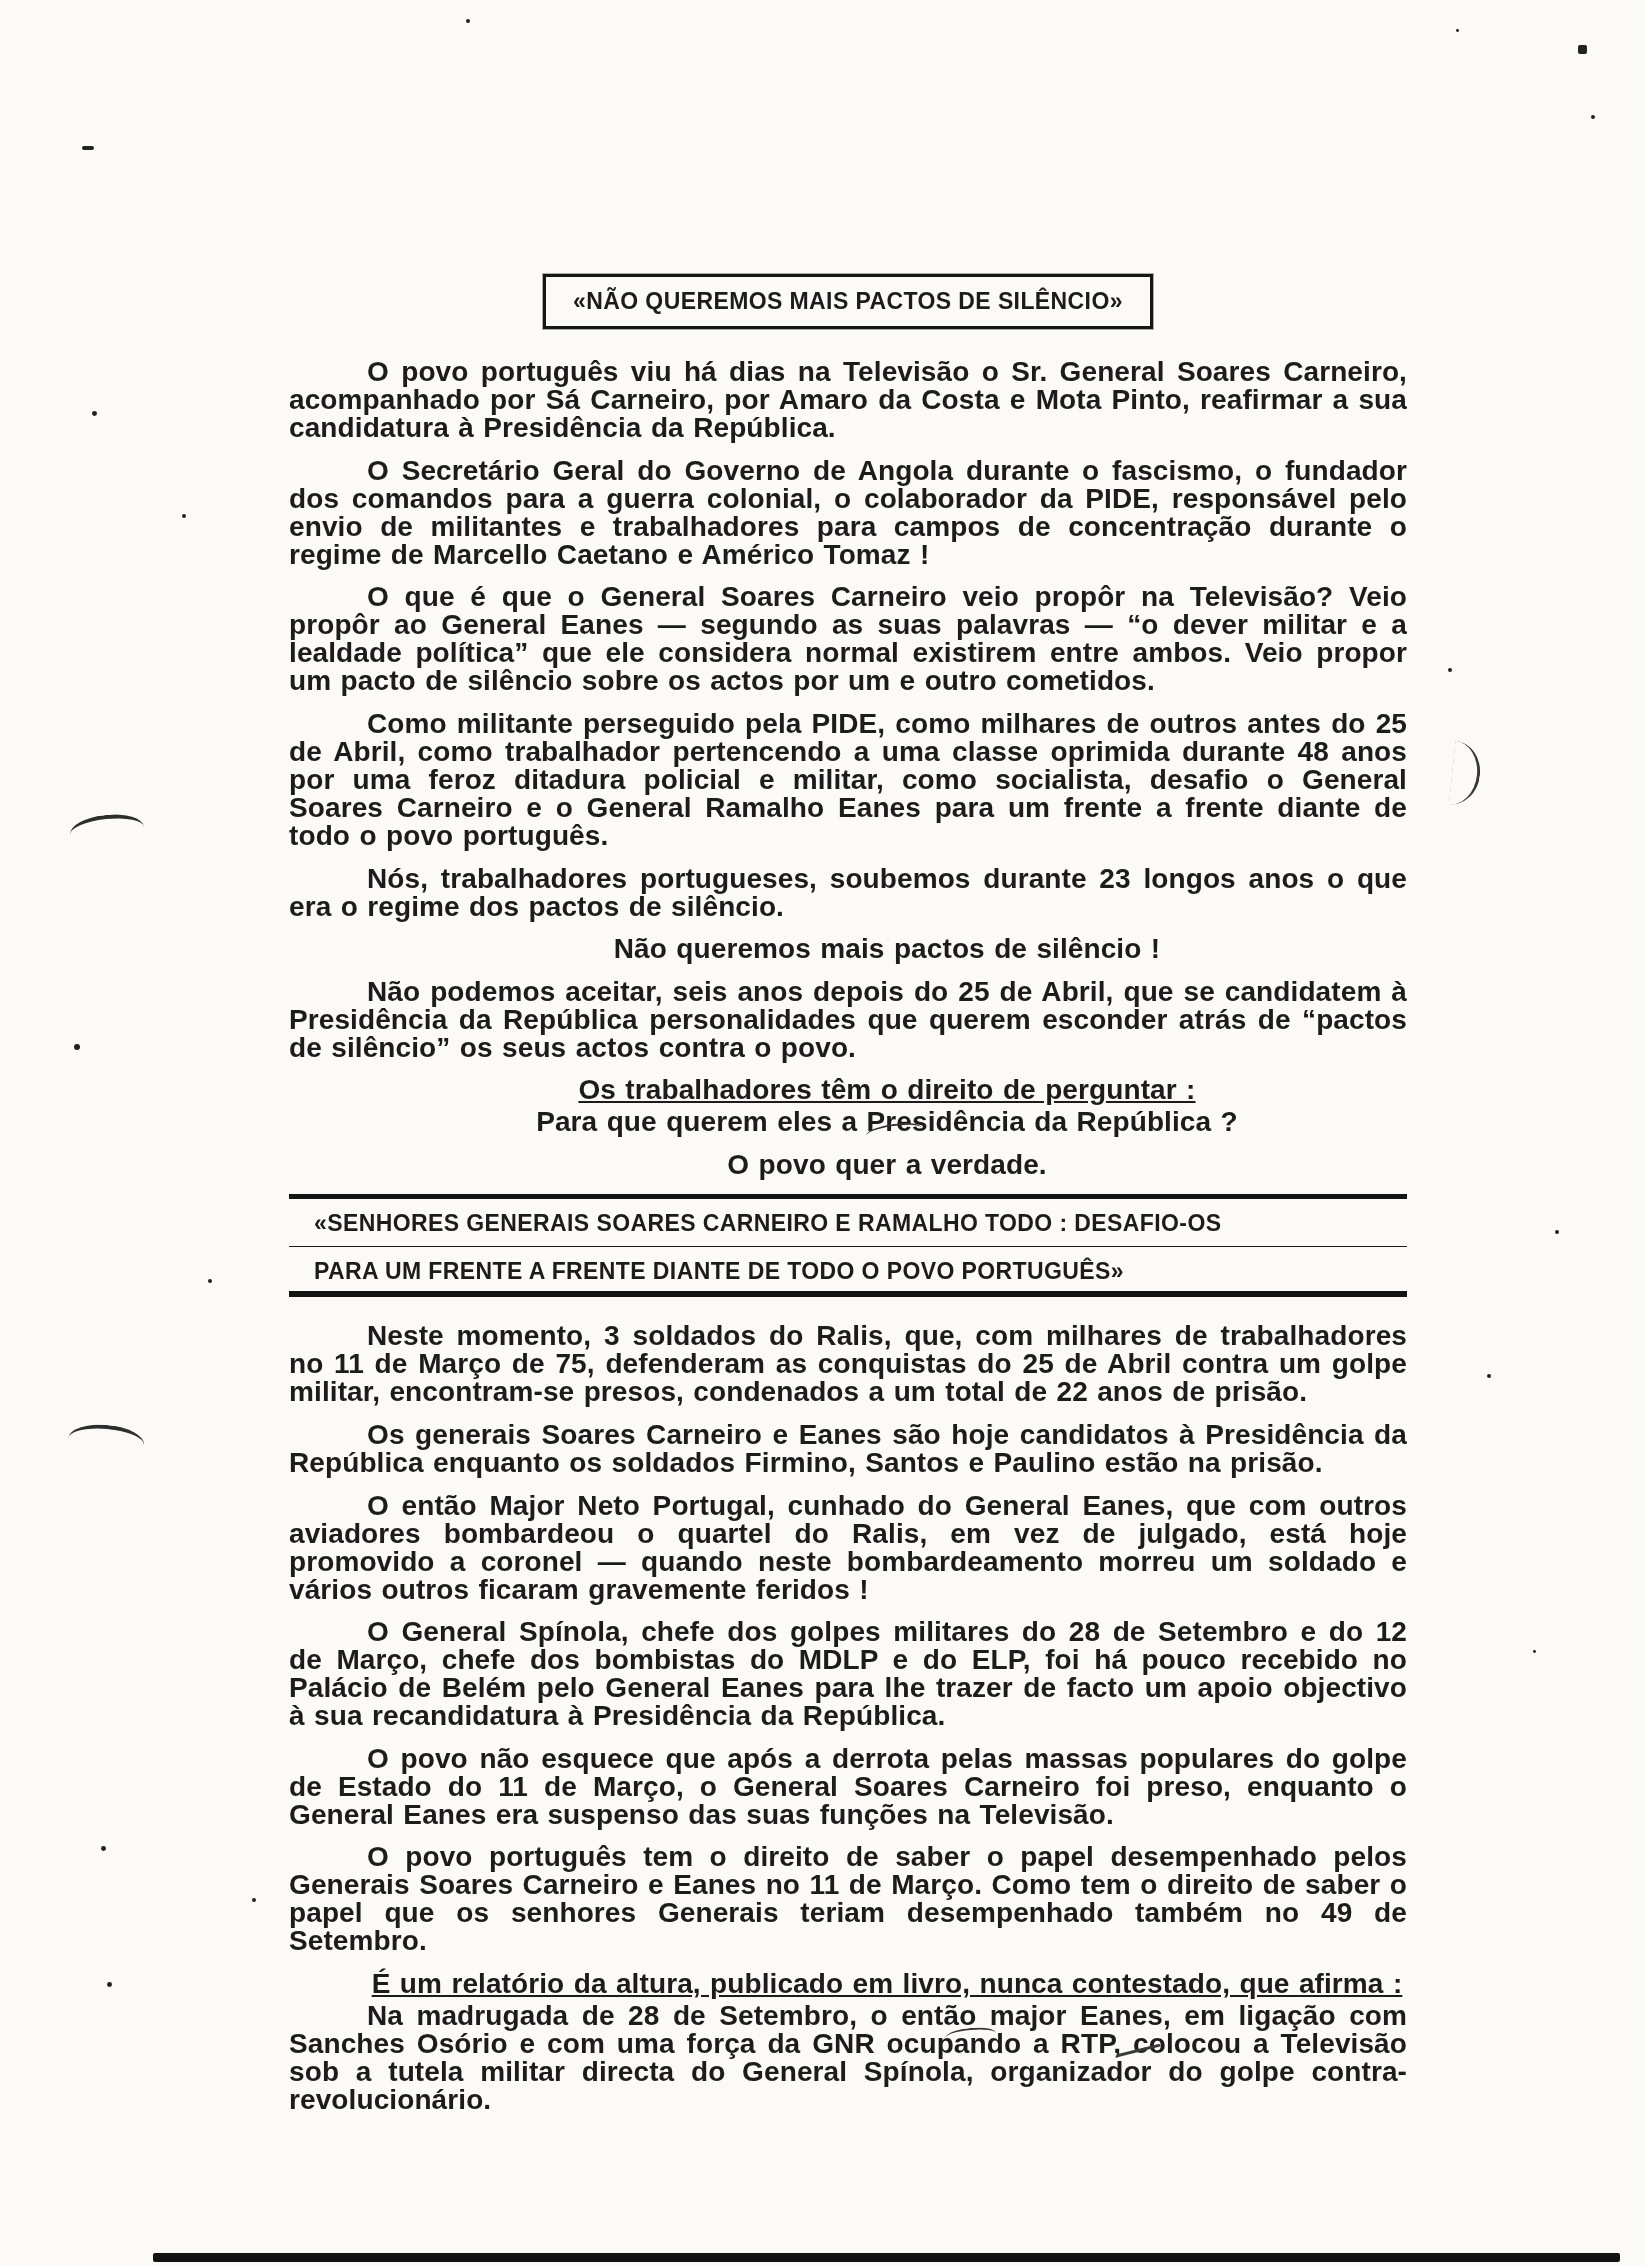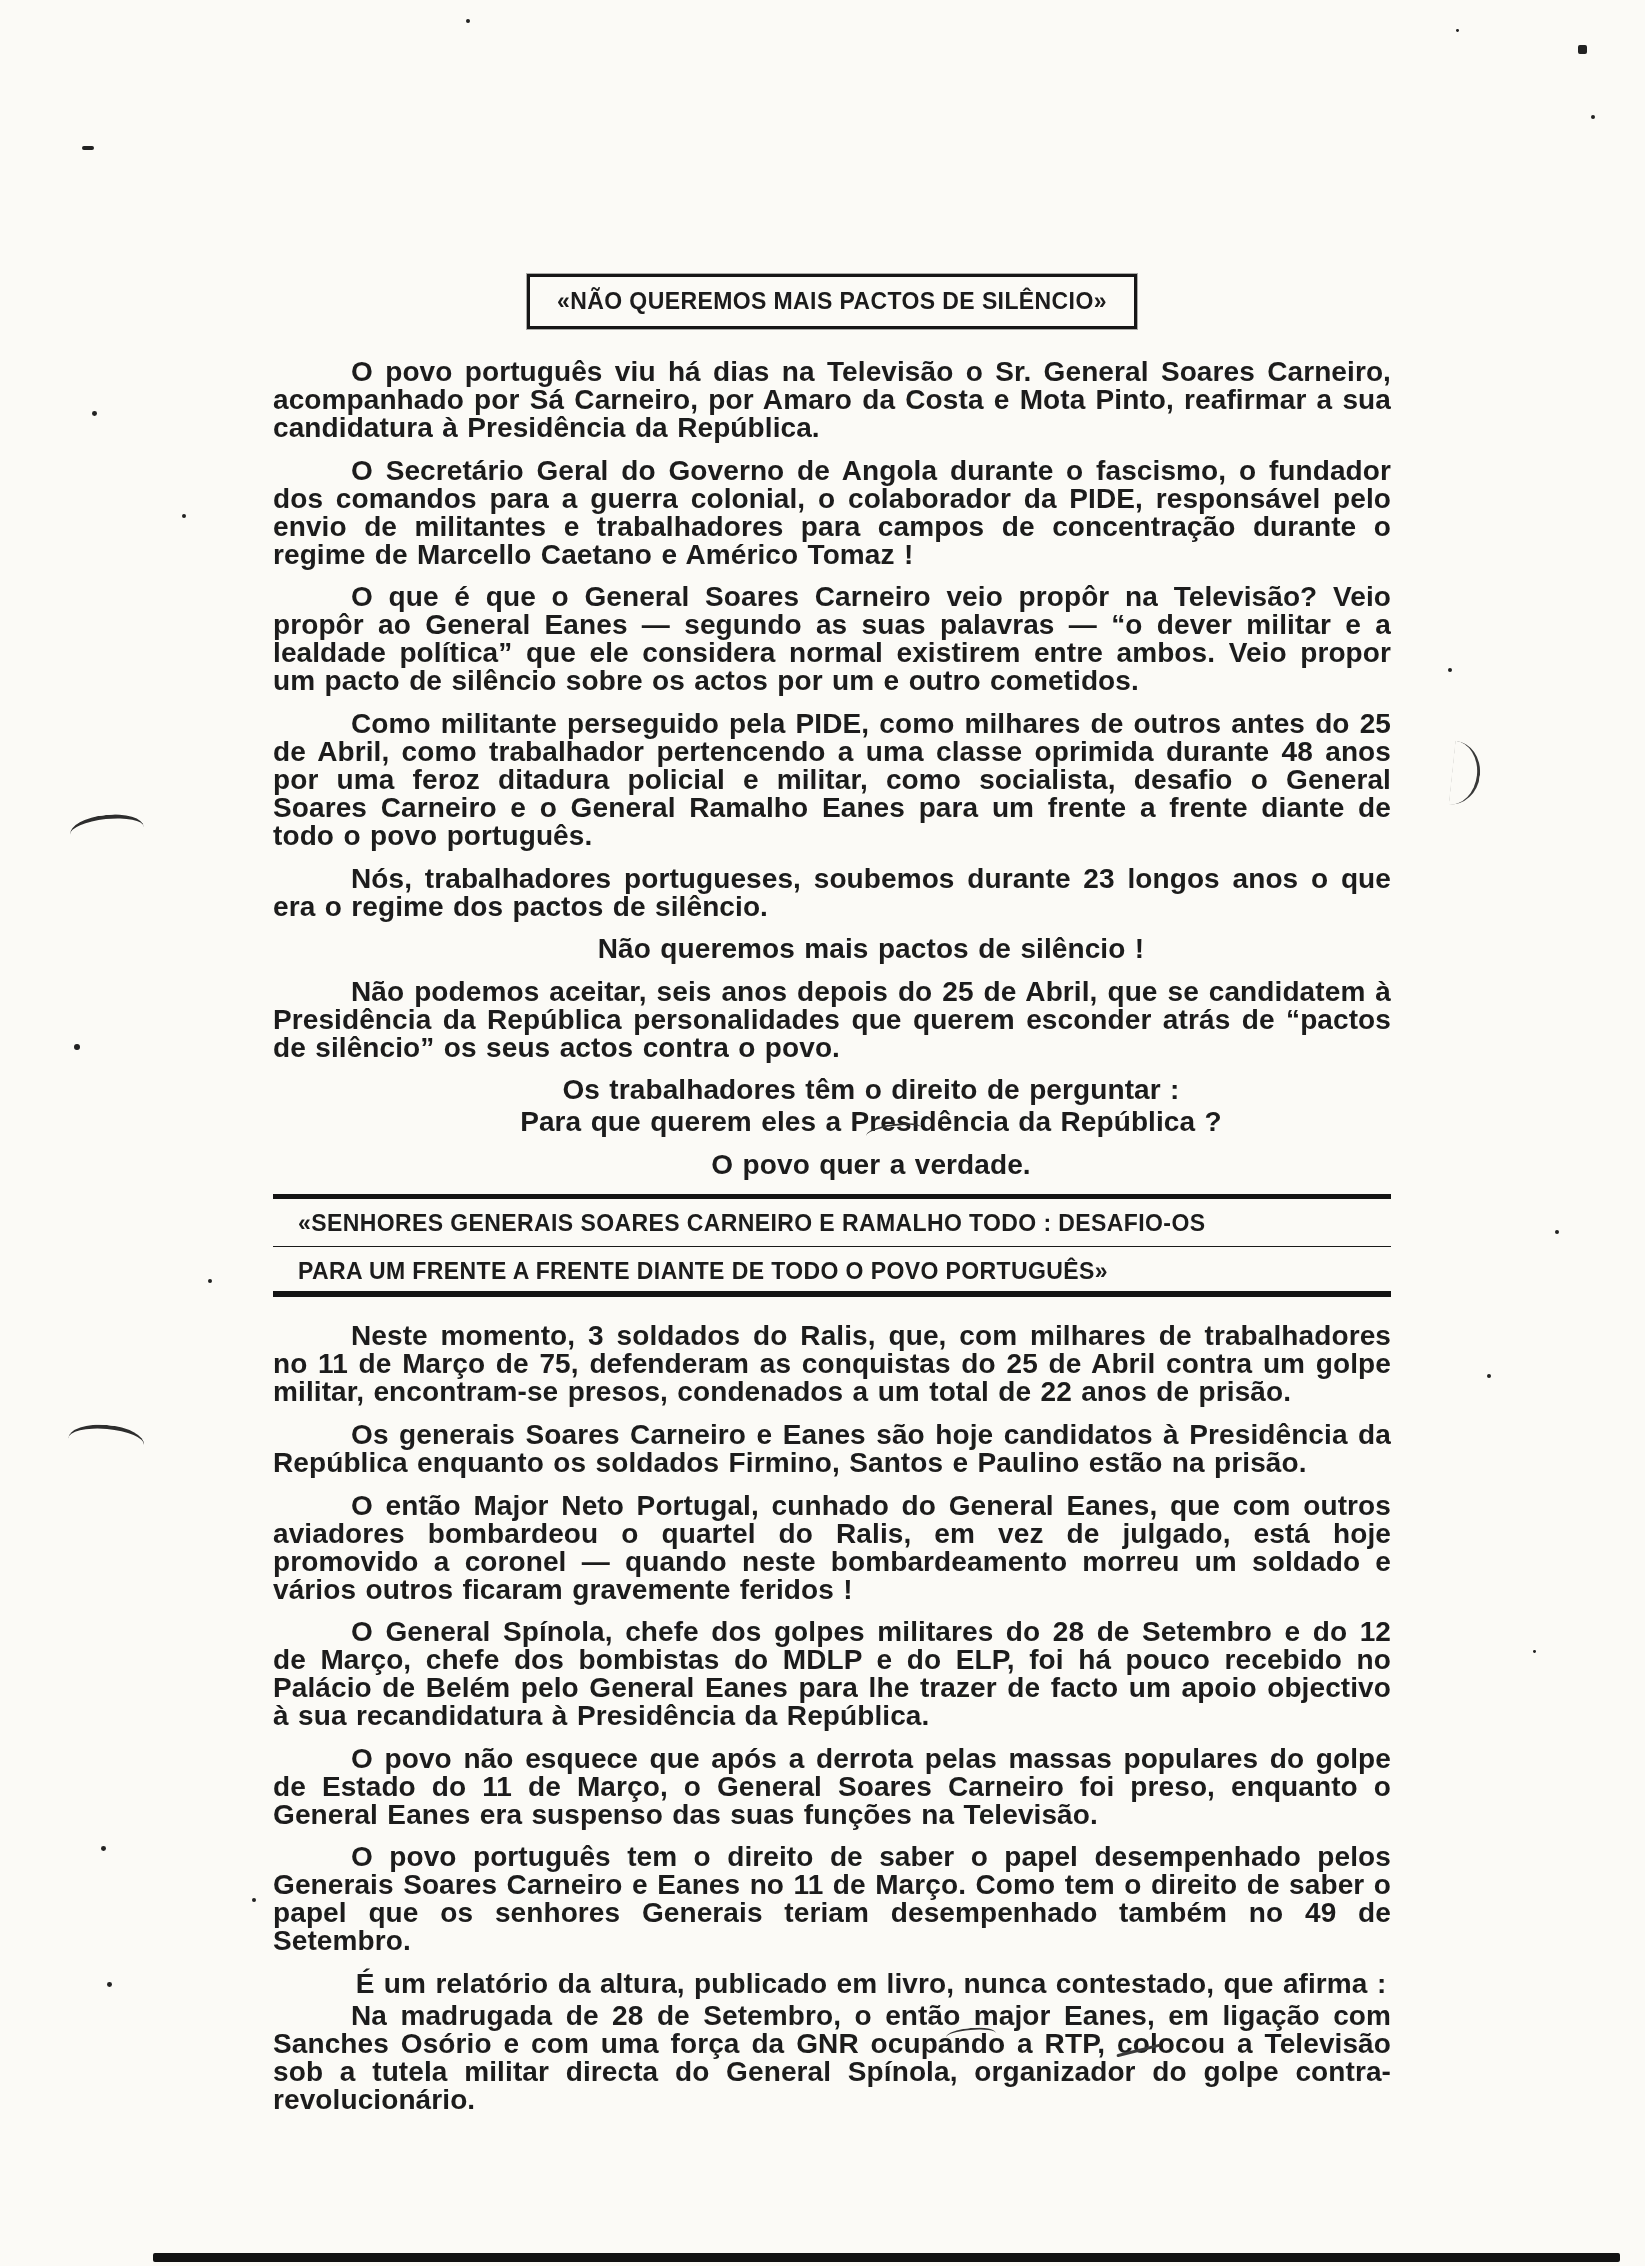--- a/index.html
+++ b/index.html
@@ -12,21 +12,21 @@
     width:1646px;
     height:2267px;
     background:var(--paper);
     overflow:hidden;
     font-family:"Liberation Sans","DejaVu Sans",sans-serif;
     color:var(--ink);
     -webkit-font-smoothing:antialiased;
   }
   .content{
     position:absolute;
-    left:273px;
+    left:289px;
     top:274px;
     width:1118px;
   }
   .title-box{
     display:table;
     margin:0 auto 29px auto;
     border:3.9px solid #161616;
     box-shadow:0 0 0 1px rgba(20,20,20,.35);
     padding:10.7px 27px 11.6px 27px;
     font-size:23px;
@@ -37,21 +37,21 @@
   .para{
     margin:0 0 14.6px 0;
     font-size:28px;
     line-height:28px;
     font-weight:700;
     letter-spacing:0.1px;
     word-spacing:1.5px;
     text-indent:78px;
     text-align:justify;
   }
-  .para.gap-sm{margin-bottom:3.9px;}
+  .para.gap-sm{margin-bottom:3.9px;text-decoration:underline;}
   .para.no-just{text-align:center;}
   .subhead{
     margin:13.6px 0 25px 0;
     border-top:5.8px solid #141414;
   }
   .subhead-line{
     font-size:23px;
     font-weight:700;
     letter-spacing:0.4px;
     padding:11.6px 0 8.7px 25px;

